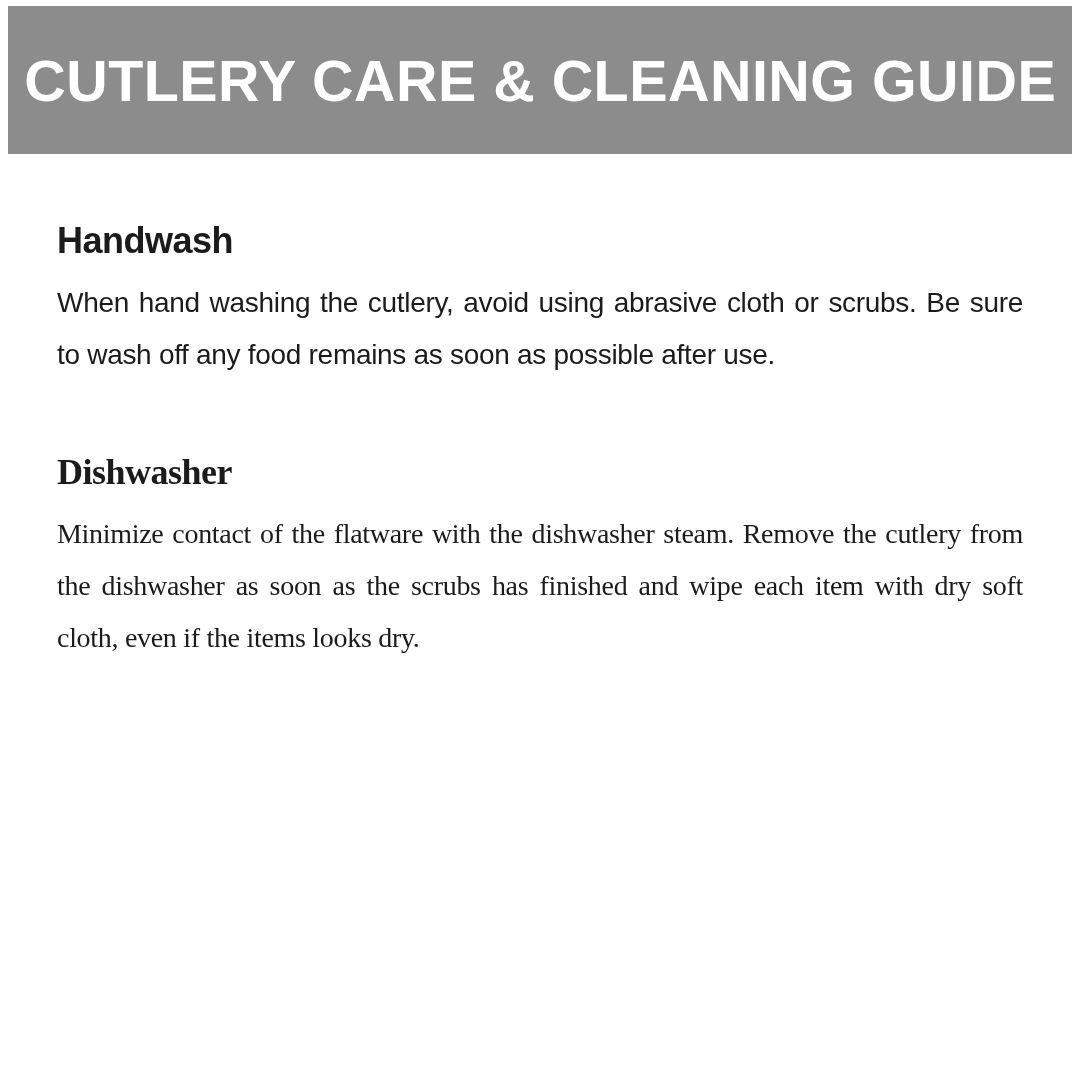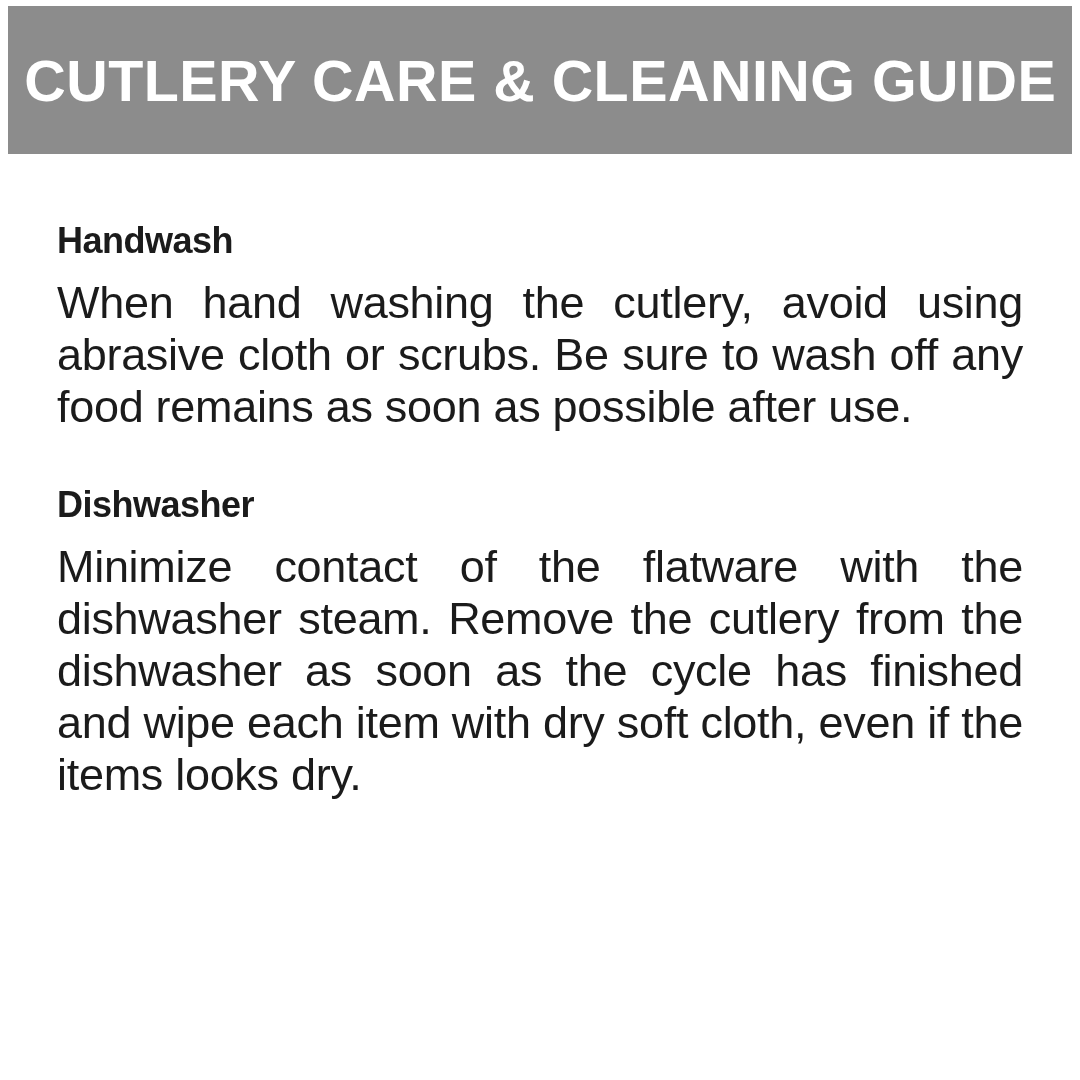--- a/index.html
+++ b/index.html
@@ -39,32 +39,33 @@
   .content {
     position: absolute;
     top: 154px;
     left: 0;
     right: 0;
     bottom: 0;
     padding: 66px 57px 0 57px;
     color: var(--text-color, #1b1b1b);
   }
   .section + .section {
-    margin-top: 51px;
+    margin-top: 70px;
+    font-family: Liberation Serif, serif;
   }
   .section h2 {
     margin: 0 0 15px 0;
     font-size: 36px;
     font-weight: bold;
     letter-spacing: -0.5px;
     color: var(--text-color, #1b1b1b);
   }
   .section p {
     margin: 0;
-    font-size: 45px;
+    font-size: 28px;
     line-height: 52px;
     letter-spacing: -0.3px;
     text-align: justify;
     white-space: pre-wrap;
     color: var(--text-color, #1b1b1b);
   }
   .section p + p {
     margin-top: 52px;
   }
 </style>
@@ -79,18 +80,18 @@
 
   <main class="content">
 
     <section class="section">
       <h2>Handwash</h2>
       <p>When hand washing the cutlery, avoid using abrasive cloth or scrubs. Be sure to wash off any food remains as soon as possible after use.</p>
     </section>
 
     <section class="section">
       <h2>Dishwasher</h2>
-      <p>Minimize contact of the flatware with the dishwasher steam. Remove the cutlery from the dishwasher as soon as the cycle has finished and wipe each item with dry soft cloth, even if the items looks dry.</p>
+      <p>Minimize contact of the flatware with the dishwasher steam. Remove the cutlery from the dishwasher as soon as the scrubs has finished and wipe each item with dry soft cloth, even if the items looks dry.</p>
     </section>
 
   </main>
 
 </div>
 
 </body></html>

